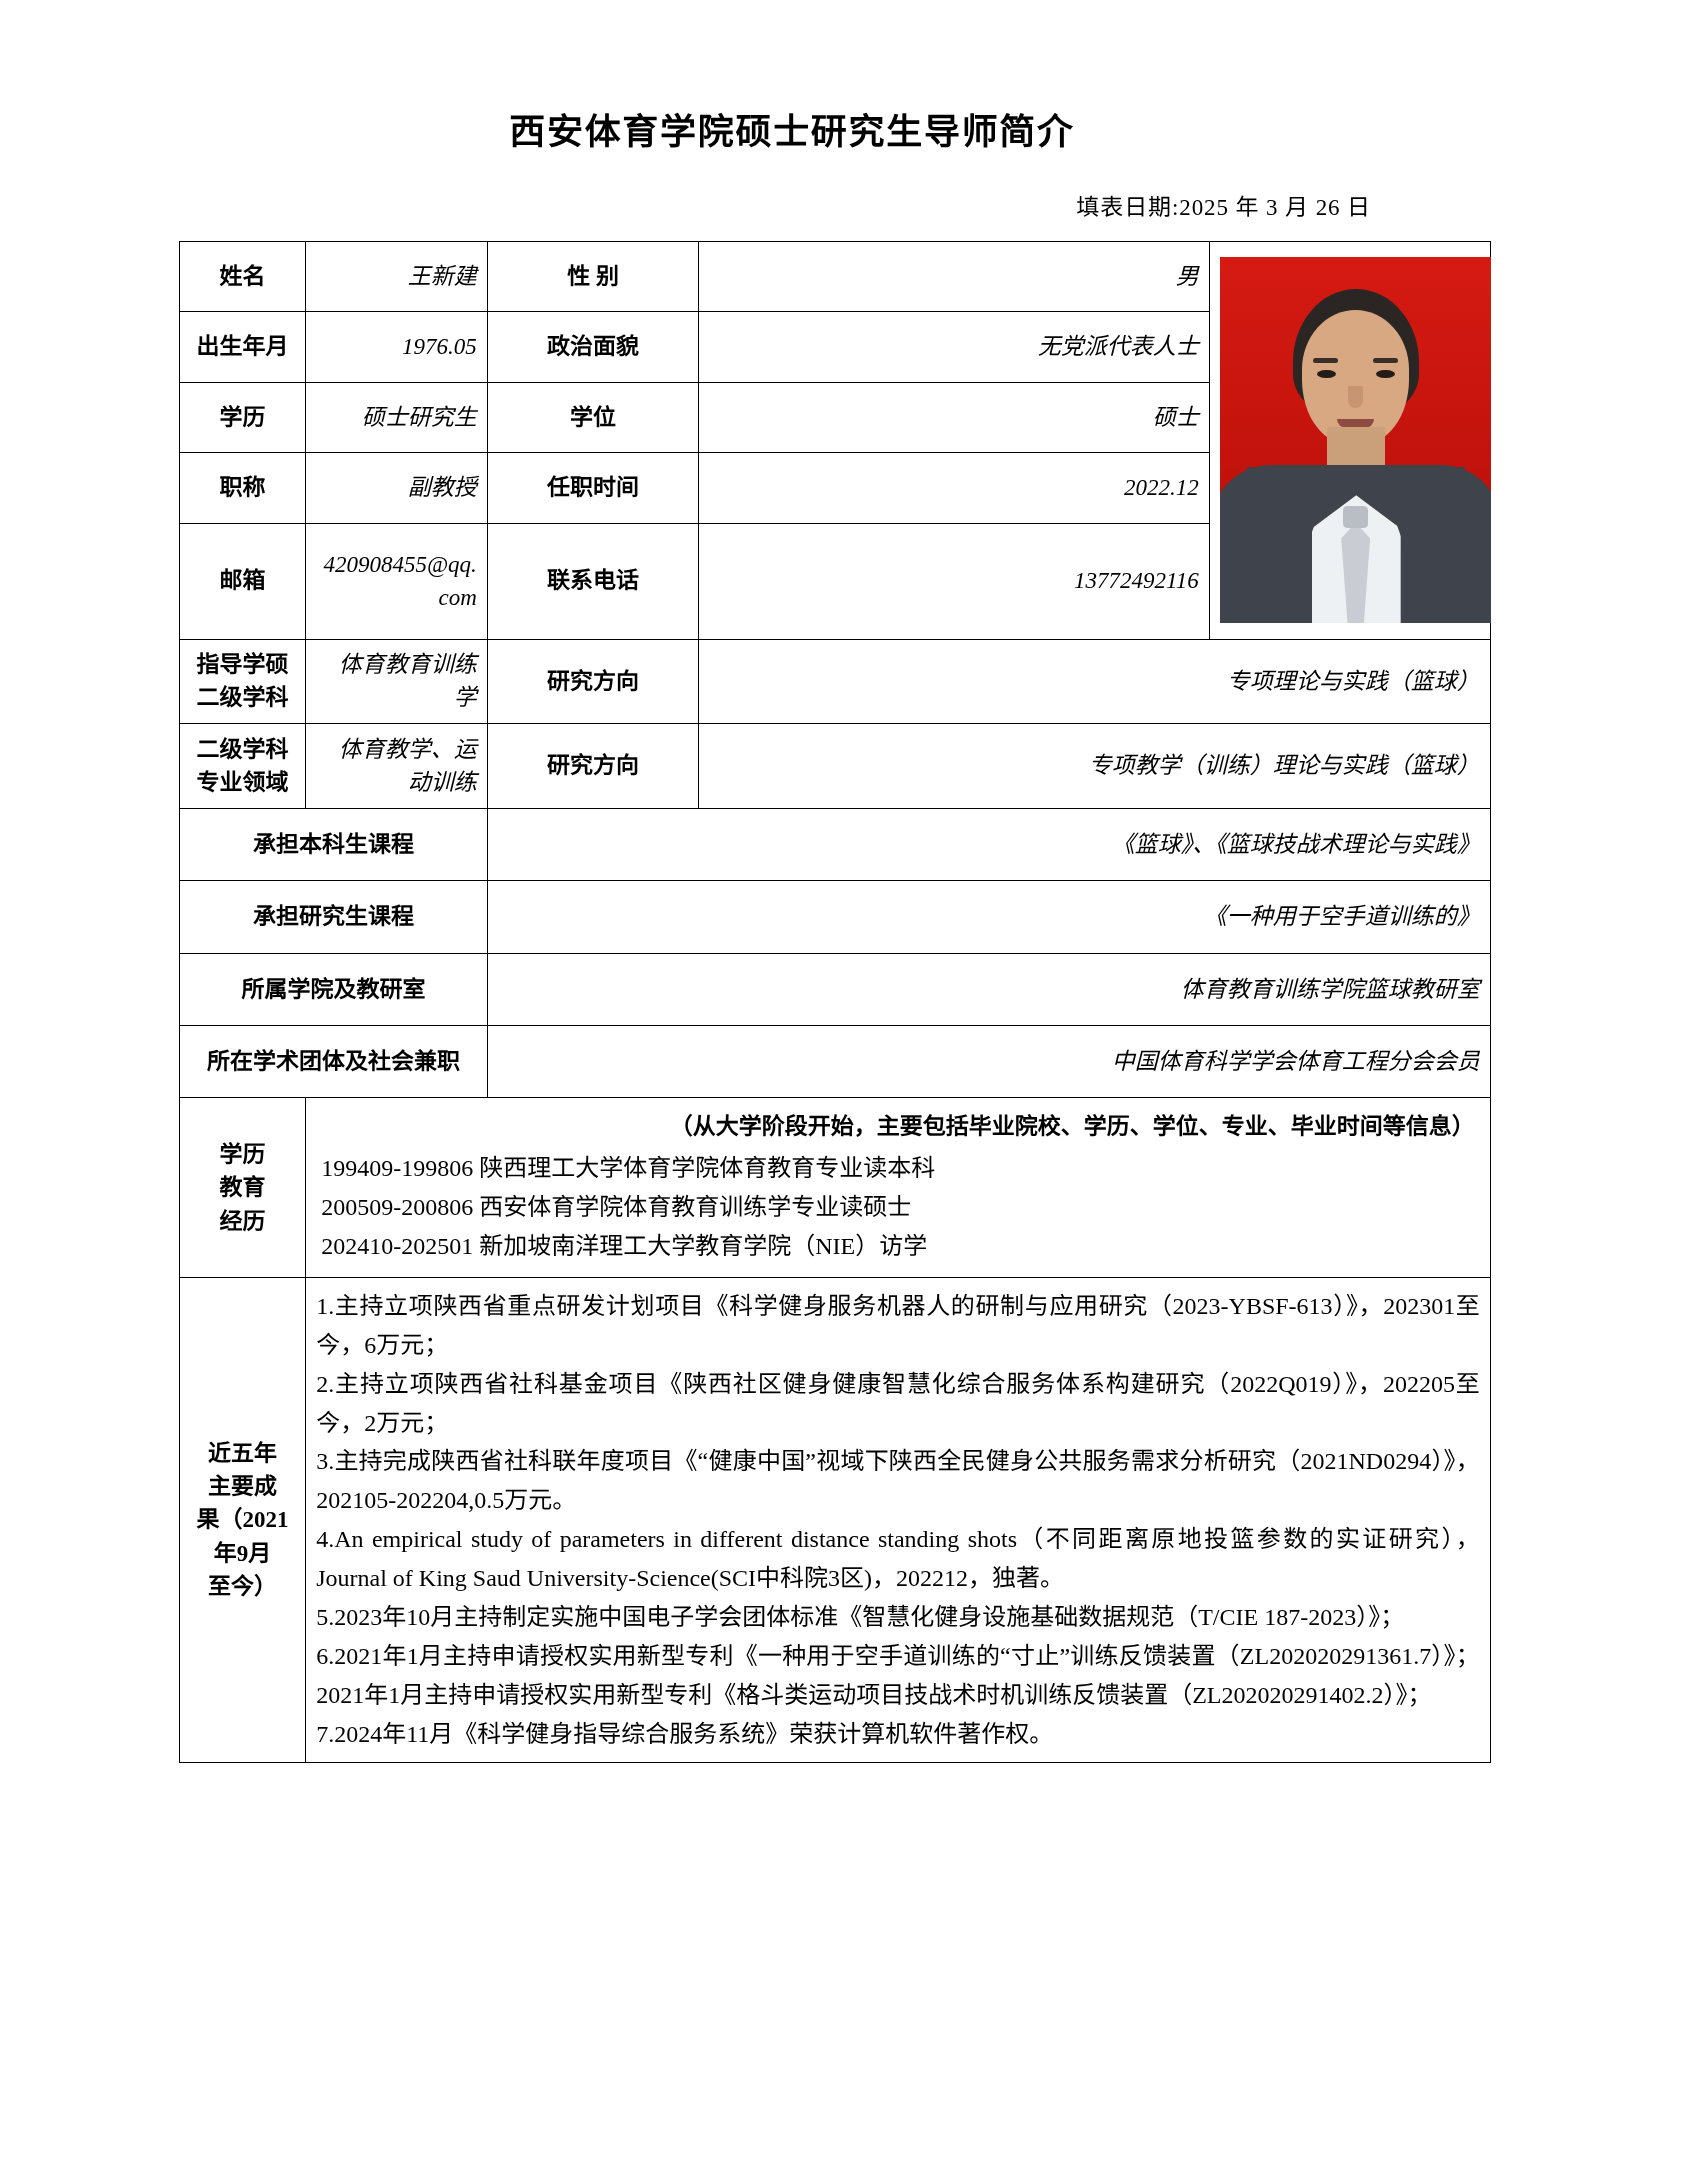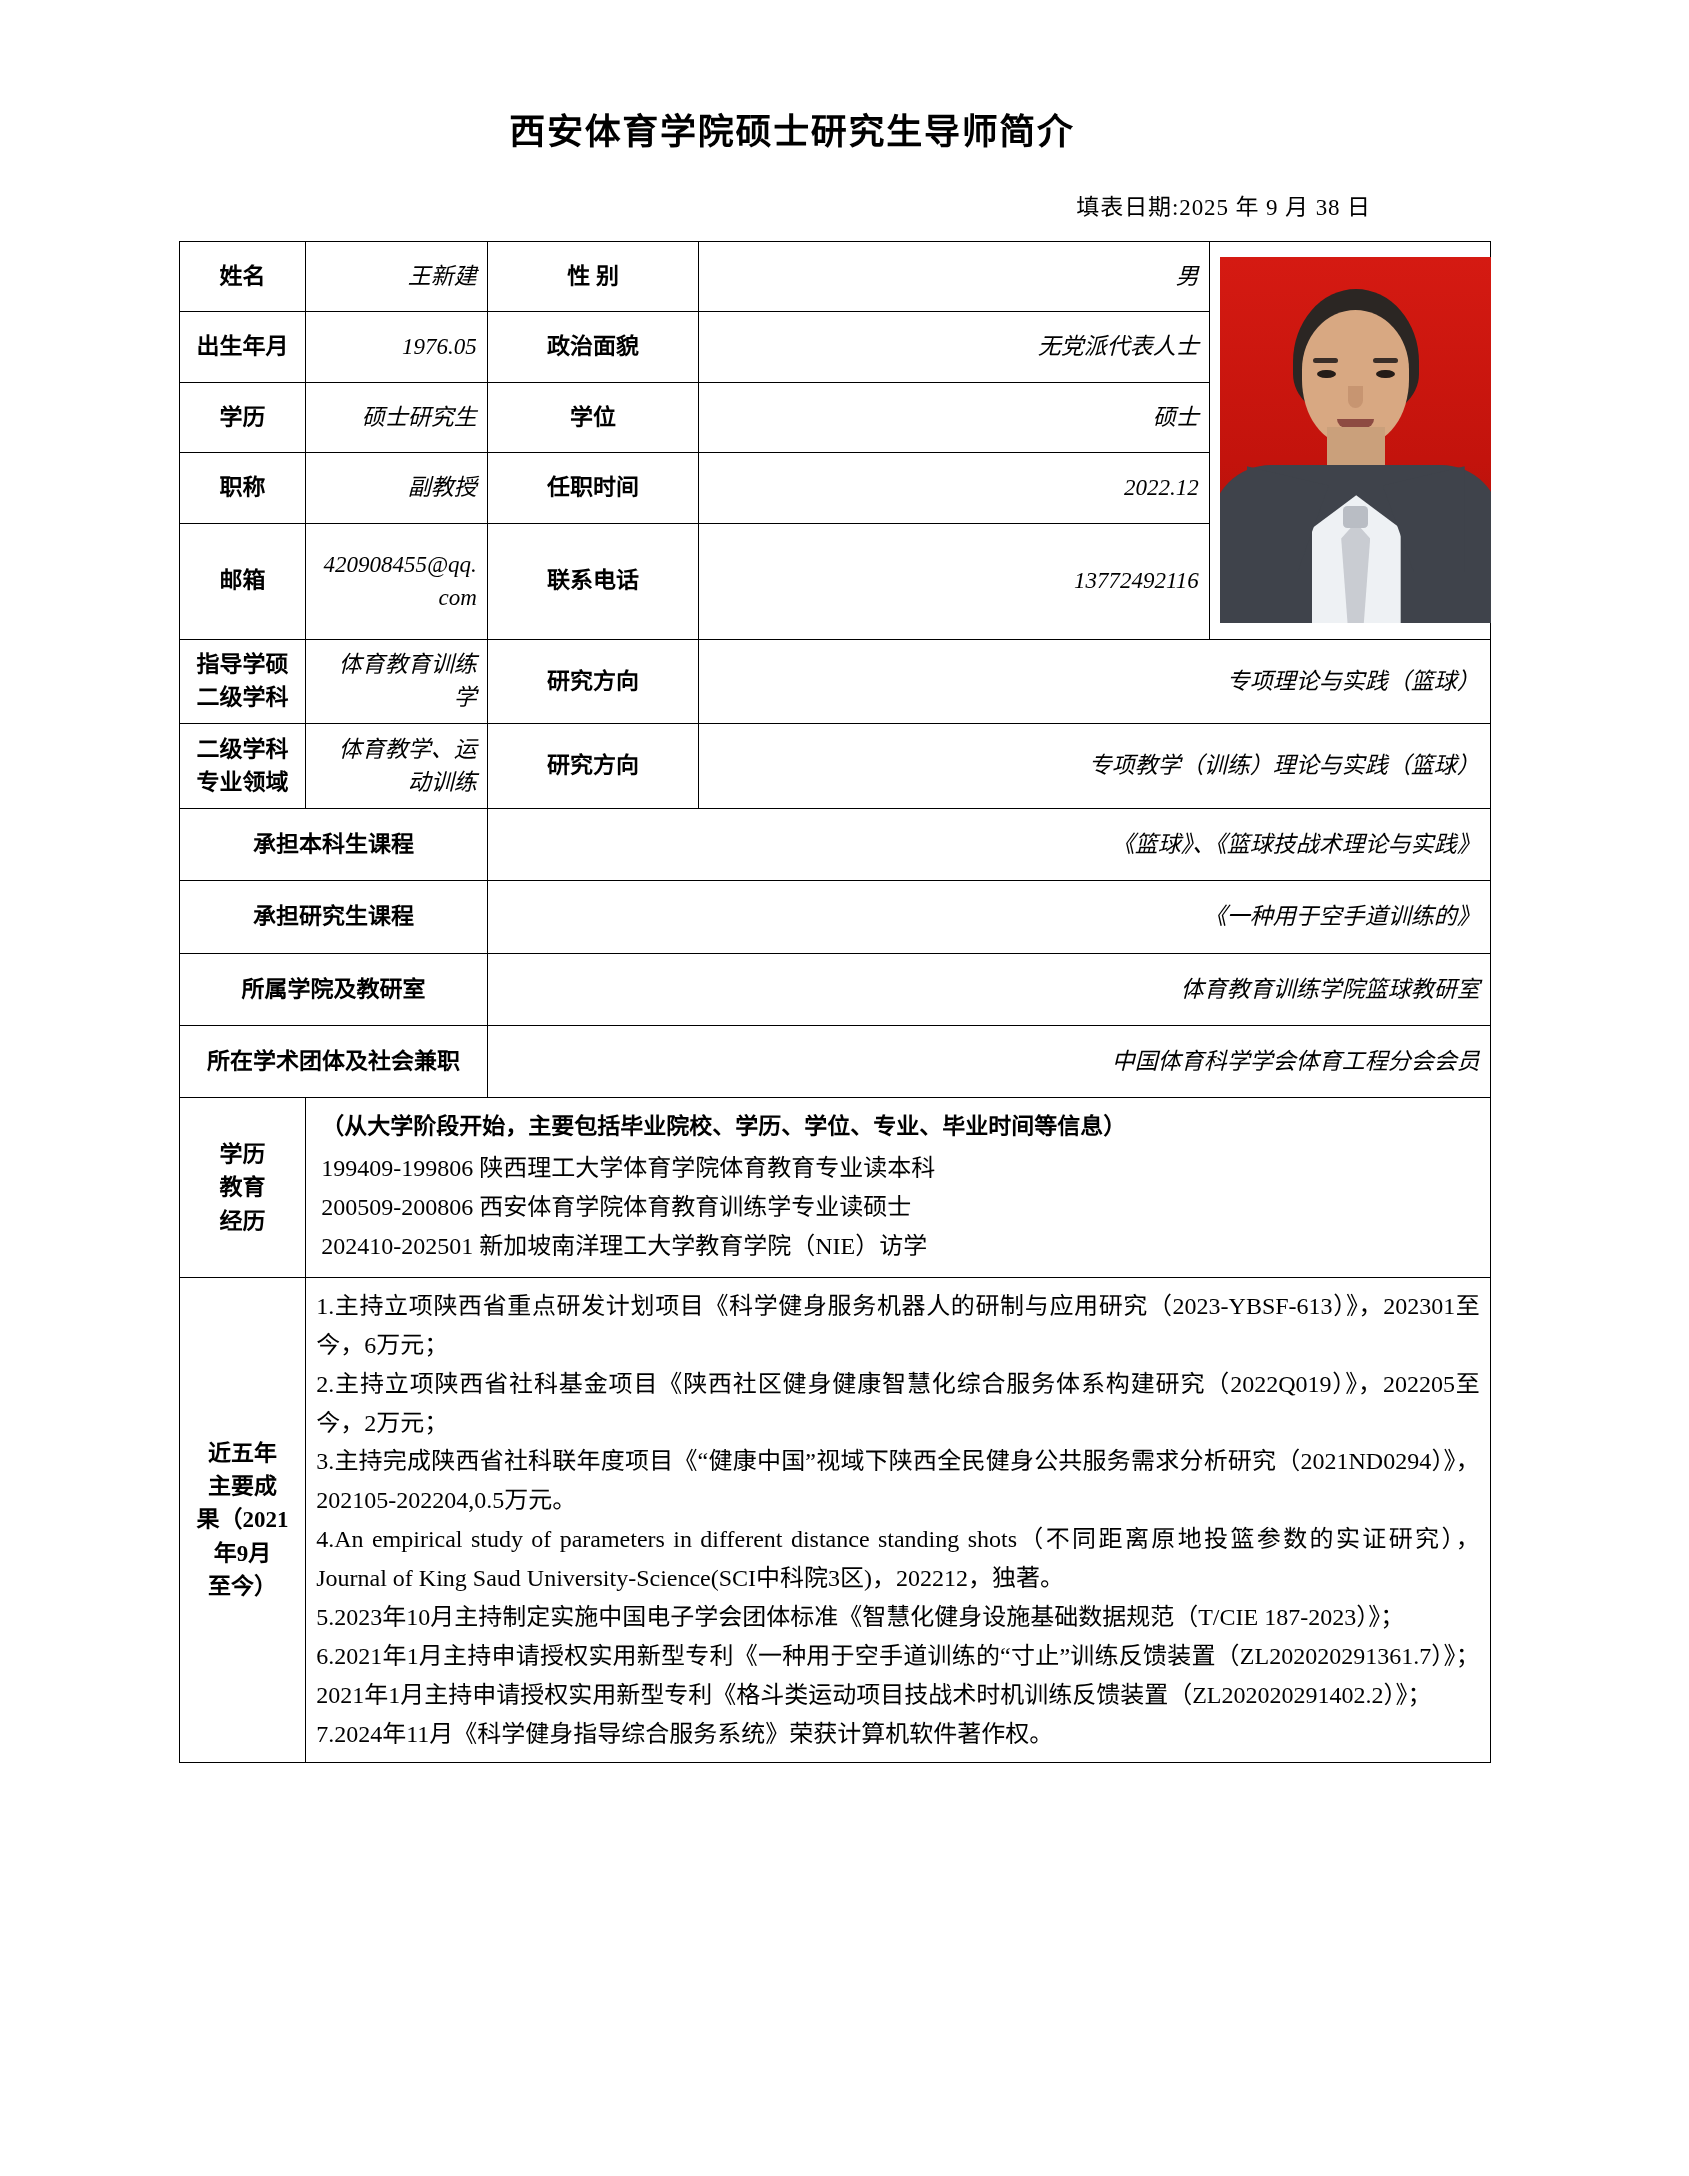--- a/index.html
+++ b/index.html
@@ -200,21 +200,21 @@
     left: 50%;
     margin-left: -12.8px;
     width: 25.6px;
     height: 22px;
     background: #b9bdc4;
     border-radius: 4.3px;
   }
 
   .edu-head {
     font-weight: bold;
-    text-align: left;
+    text-align: right;
     margin-bottom: 5.1px;
     font-size: 23px;
   }
   .edu-line, .ach-line {
     font-size: 24px;
     line-height: 1.62;
     text-align: justify;
   }
   .ach-cell { padding: 13.6px 15.3px 13.6px 15.3px; }
   .label-tall {
@@ -235,21 +235,21 @@
     text-align: justify;
   }
 </style>
 </head>
 <body>
 
 <div class="page">
 
   <h1 class="doc-title">西安体育学院硕士研究生导师简介</h1>
 
-  <div class="fill-date">填表日期:2025 年 9 月 38 日</div>
+  <div class="fill-date">填表日期:2025 年 3 月 26 日</div>
 
   <table class="main" style="margin-top:0">
     <colgroup>
       <col style="width:126px">
       <col style="width:182px">
       <col style="width:211px">
       <col style="width:511px">
       <col style="width:281px">
     </colgroup>
     <tbody>

